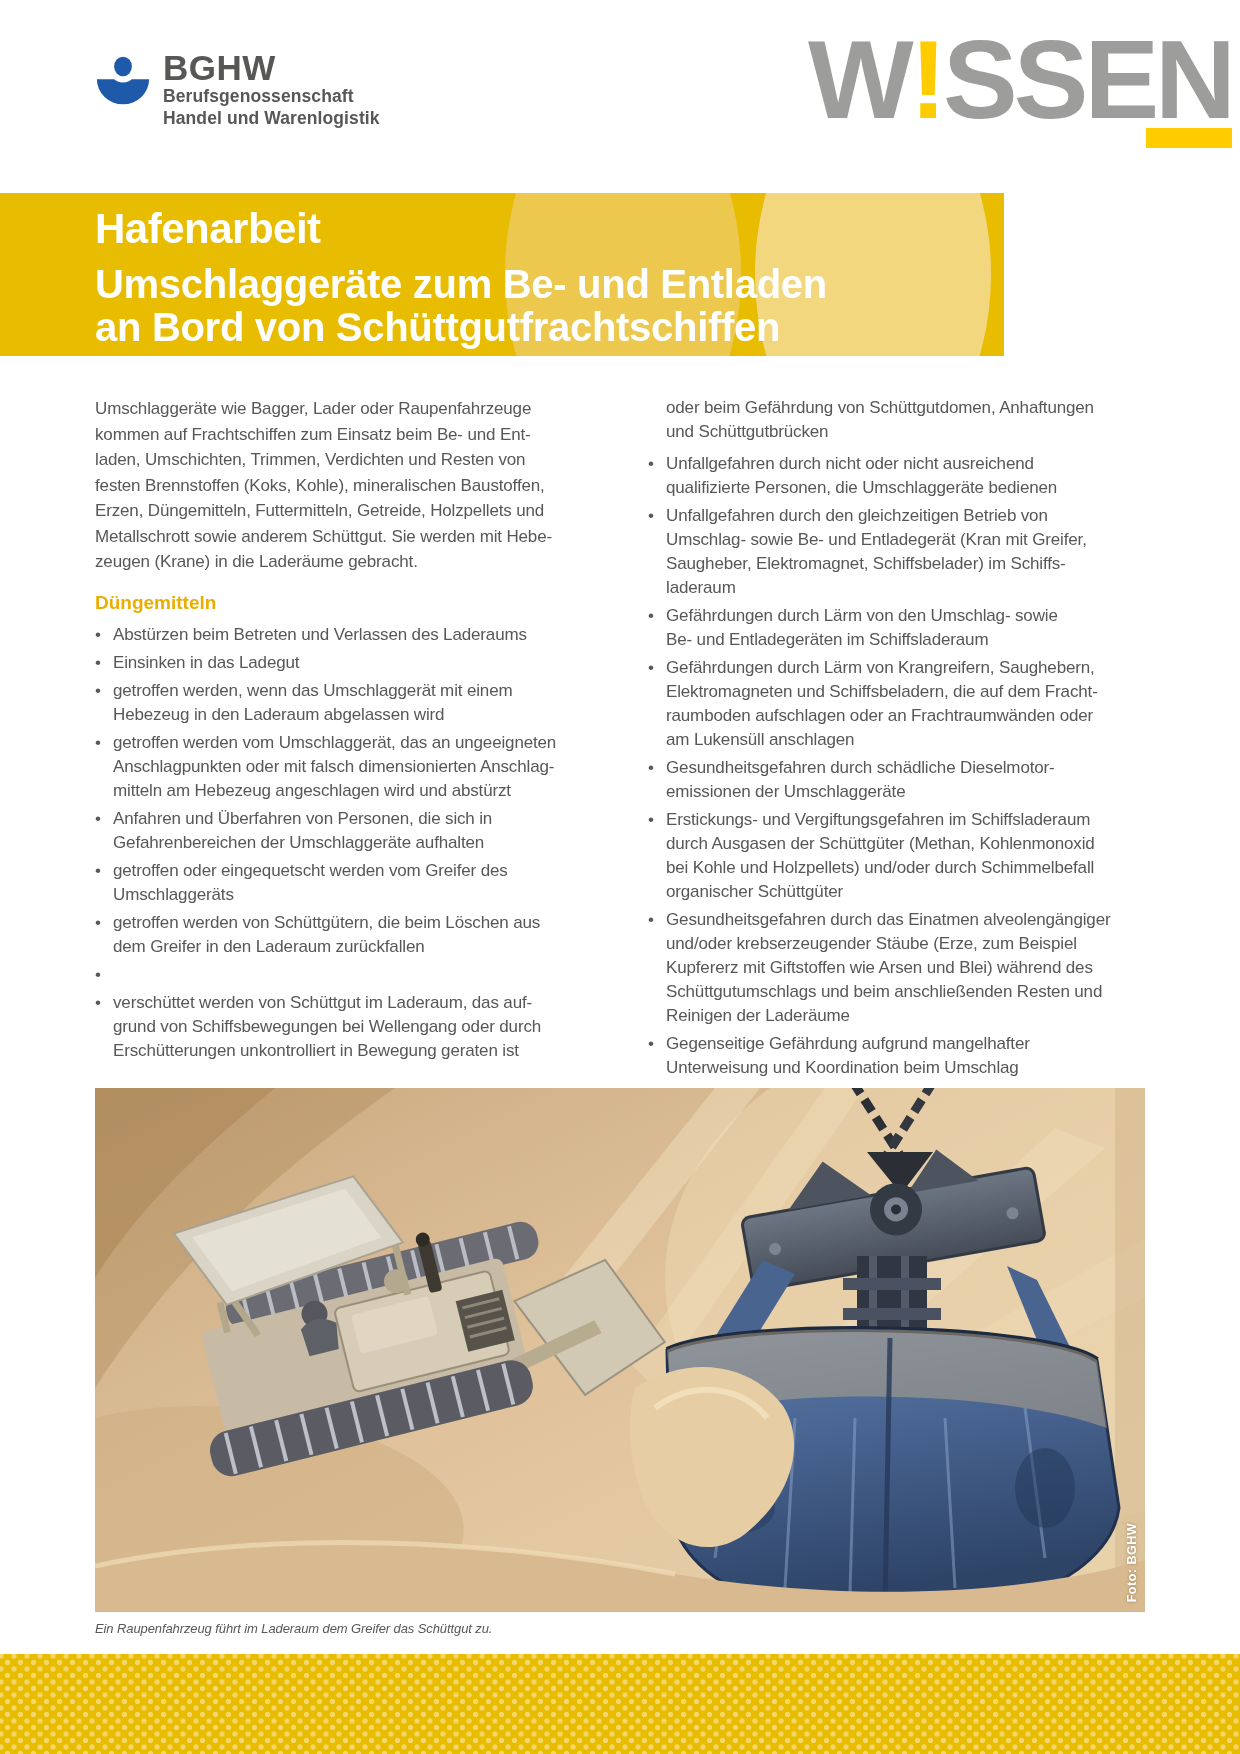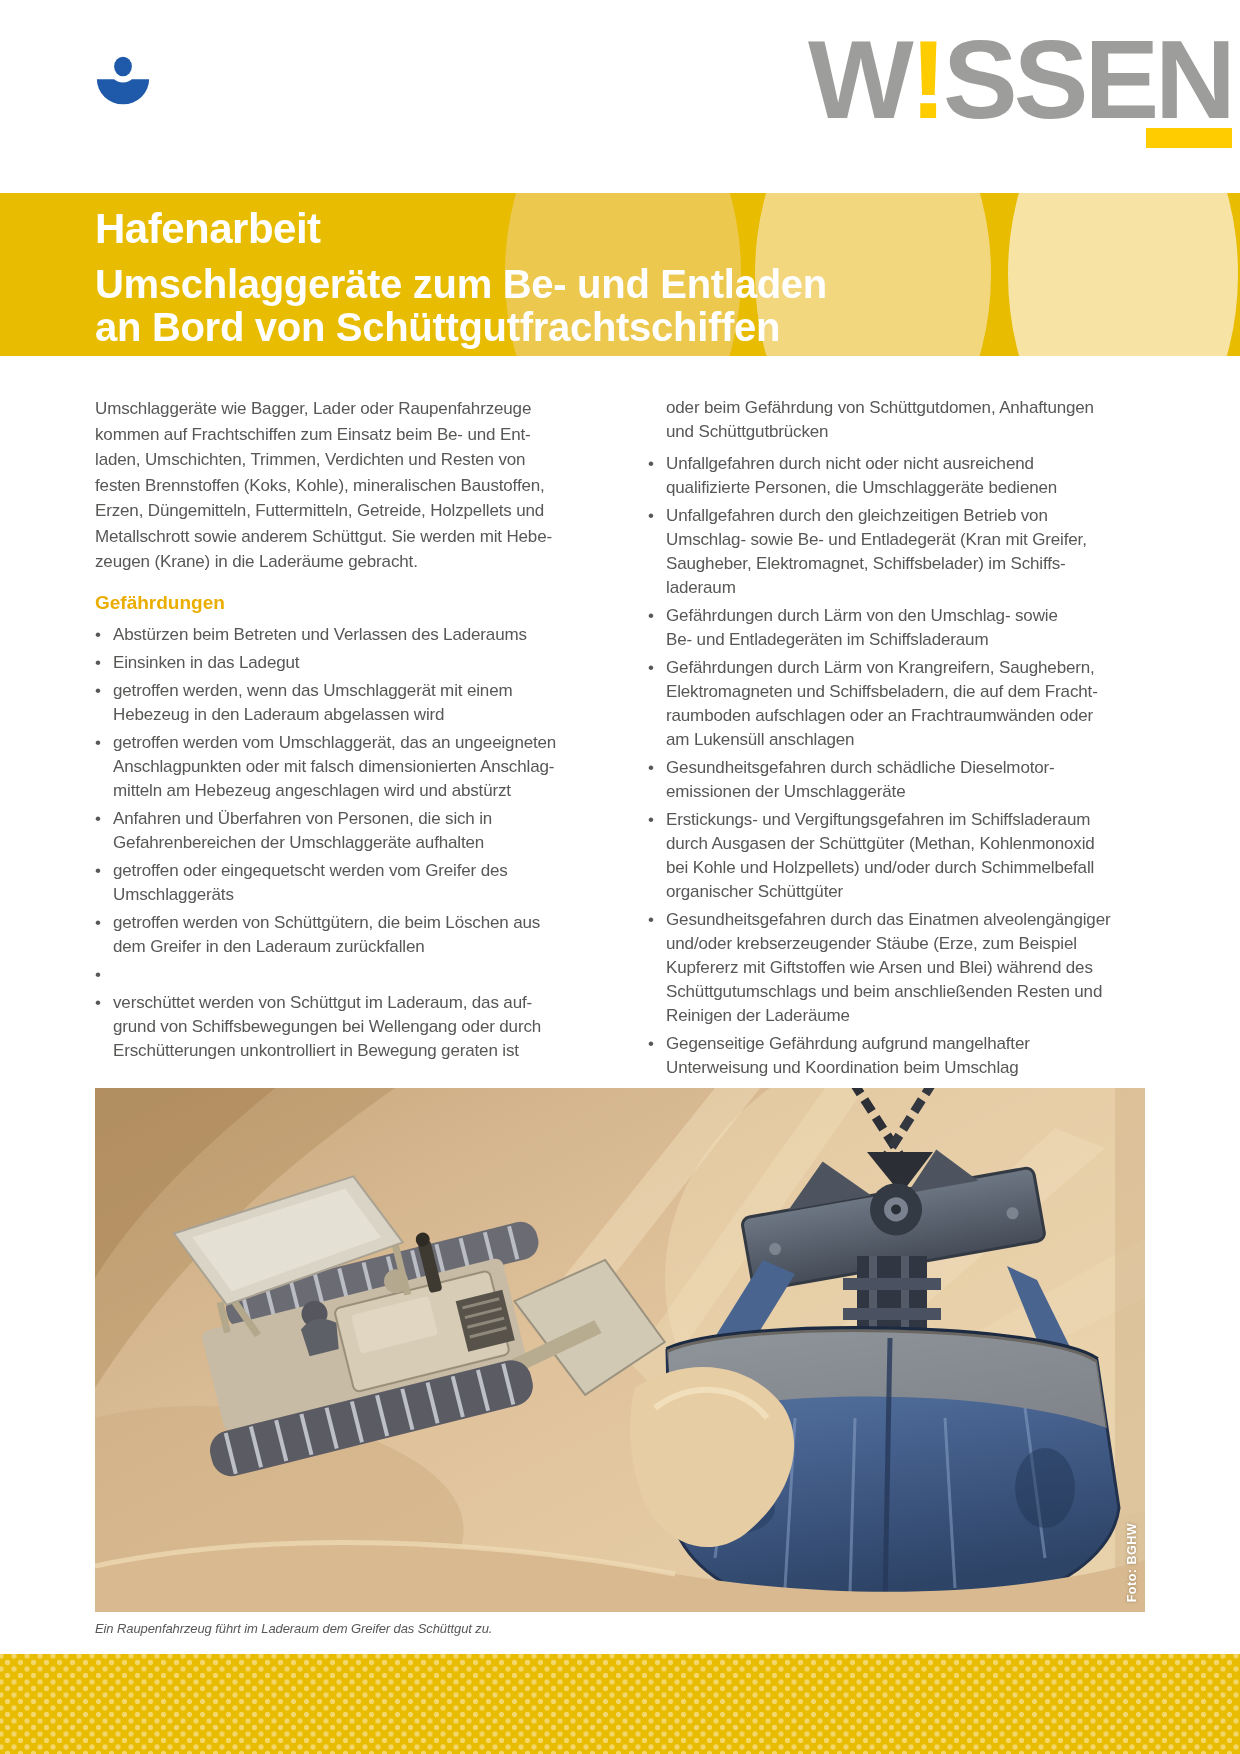--- a/index.html
+++ b/index.html
@@ -12,21 +12,21 @@
   #header{position:absolute;left:0;top:0;width:1240px;height:193px;background:#ffffff;}
   .logo-block{position:absolute;left:95px;top:50px;display:flex;align-items:flex-start;}
   .logo-icon{width:56px;height:50px;margin-right:12px;margin-top:6px;}
   .logo-text .logo-name{font-size:35px;font-weight:bold;color:#575756;letter-spacing:.5px;line-height:36px;}
   .logo-text .logo-sub{font-size:17.5px;font-weight:bold;color:#575756;line-height:21.5px;letter-spacing:.1px;}
   .wissen{position:absolute;right:8px;top:32px;display:flex;align-items:flex-end;height:116px;flex-direction:column;}
   .wissen-text{font-size:112px;font-weight:900;letter-spacing:-4px;line-height:96px;color:#9d9d9c;}
   .wissen-text .bang{color:#ffcc00;}
   .wissen-square{width:86px;height:88px;background:#ffcc00;margin-left:26px;}
   
-  #banner{position:absolute;left:0;top:193px;width:1240px;height:163px;background:#e8bc00;overflow:hidden;}
+  #banner{position:absolute;left:0;top:193px;width:1004px;height:163px;background:#e8bc00;overflow:hidden;}
   .banner-circle{position:absolute;border-radius:50%;}
   .c1{left:505px;top:-110px;width:236px;height:382px;background:#ecc84e;}
   .c2{left:755px;top:-110px;width:236px;height:382px;background:#f2d77f;}
   .c3{left:1008px;top:-110px;width:230px;height:382px;background:#f7e3a4;}
   .banner-inner{position:absolute;left:95px;top:10px;}
   .banner-title{color:#ffffff;font-weight:bold;font-size:42px;line-height:52px;letter-spacing:-.5px;}
   .banner-sub{color:#ffffff;font-weight:bold;font-size:40px;line-height:43px;letter-spacing:-.3px;margin-top:8px;}
   
   .col{position:absolute;top:396px;width:515px;color:#575756;}
   #col-left{left:95px;}
@@ -61,20 +61,25 @@
 
 <div id="page">
 
   <div id="header">
     <div class="logo-block">
       <svg class="logo-icon" viewBox="0 0 60 52" aria-hidden="true">
         <path d="M2,24 A28,27 0 0 0 58,24 L2,24 Z" fill="#1e5aa9"></path>
         <circle cx="30" cy="13" r="14.5" fill="#ffffff"></circle>
         <ellipse cx="30" cy="10.5" rx="9.5" ry="10.5" fill="#1e5aa9"></ellipse>
       </svg>
+      <div class="logo-text">
+        <div class="logo-name">BGHW</div>
+        <div class="logo-sub">Berufsgenossenschaft</div>
+        <div class="logo-sub">Handel und Warenlogistik</div>
+      </div>
     </div>
     <div class="wissen">
       <div class="wissen-text"><span>W</span><span class="bang">!</span><span>SSEN</span></div>
       <div class="wissen-square"></div>
     </div>
   </div>
 
   <div id="banner">
     <div class="banner-circle c1"></div>
     <div class="banner-circle c2"></div>
@@ -89,21 +94,21 @@
   </div>
 
   <div id="col-left" class="col">
     <div class="intro">Umschlaggeräte wie Bagger, Lader oder Raupenfahrzeuge
 kommen auf Frachtschiffen zum Einsatz beim Be- und Ent-
 laden, Umschichten, Trimmen, Verdichten und Resten von
 festen Brennstoffen (Koks, Kohle), mineralischen Baustoffen,
 Erzen, Düngemitteln, Futtermitteln, Getreide, Holzpellets und
 Metallschrott sowie anderem Schüttgut. Sie werden mit Hebe-
 zeugen (Krane) in die Laderäume gebracht.</div>
-    <div class="hazard-heading">Gefährdungen</div>
+    <div class="hazard-heading">Düngemitteln</div>
     <ul class="hazards">
       <li>
           <span class="dot">•</span>
           <span class="hz-text">Abstürzen beim Betreten und Verlassen des Laderaums</span>
         </li>
       <li>
           <span class="dot">•</span>
           <span class="hz-text">Einsinken in das Ladegut</span>
         </li>
       <li>

